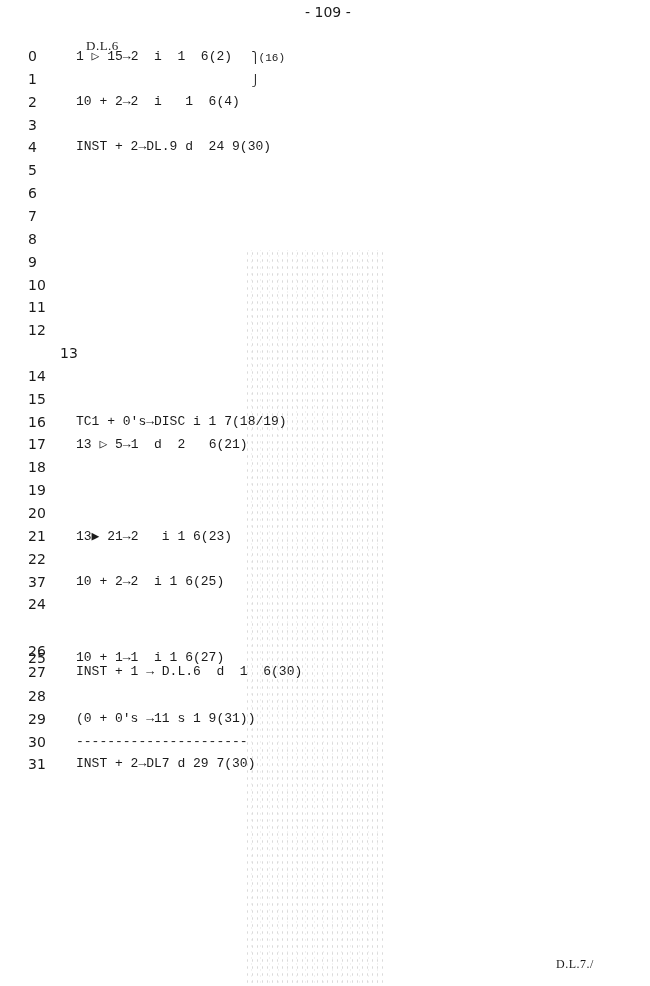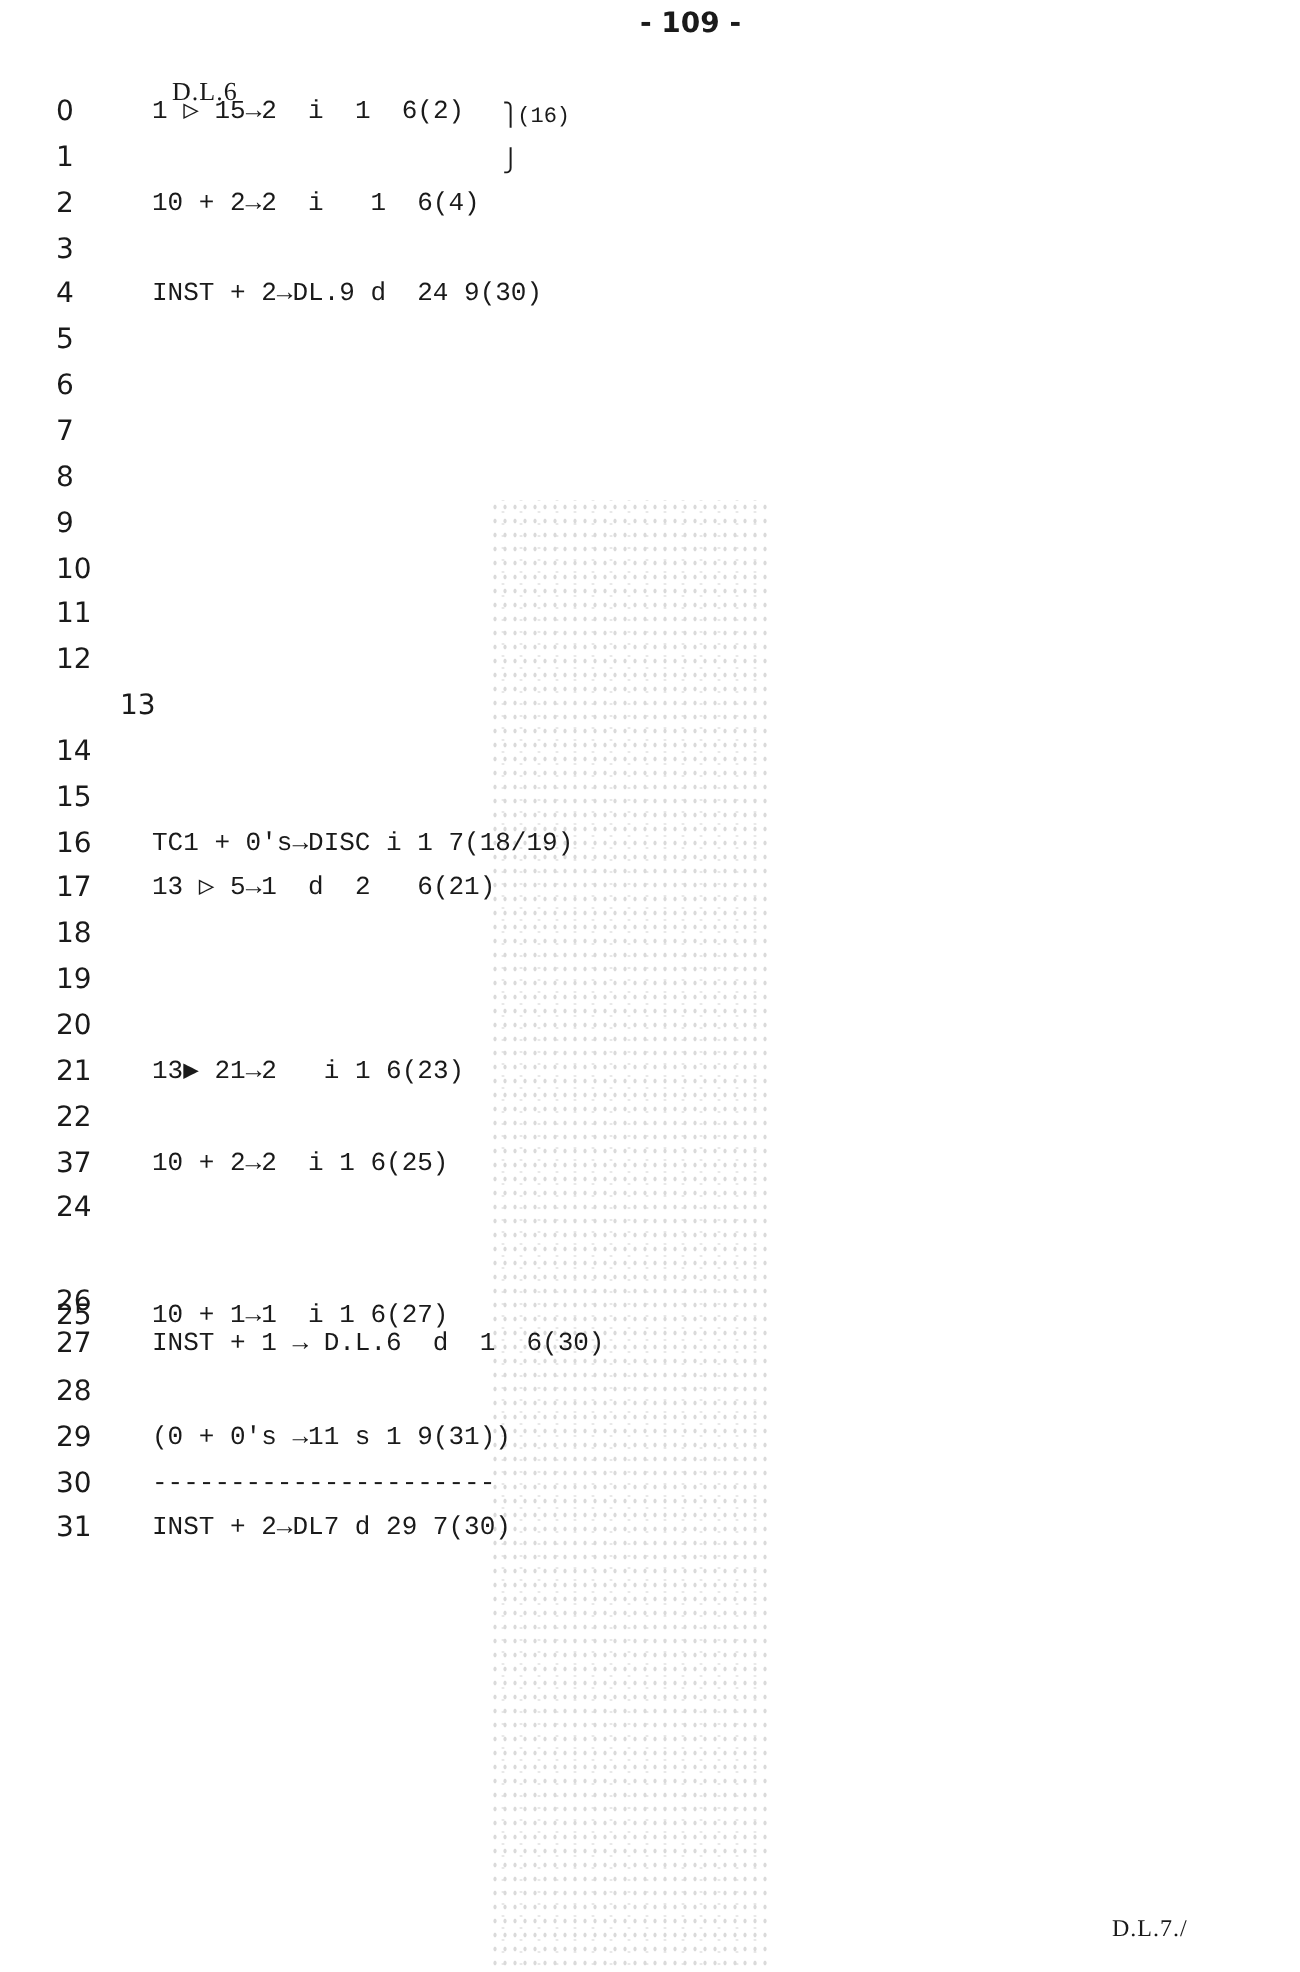--- a/index.html
+++ b/index.html
@@ -5,22 +5,22 @@
   html, body { margin: 0; padding: 0; background: #ffffff; }
   body { width: 650px; height: 986px; position: relative; overflow: hidden;
          font-family: "Liberation Mono", "DejaVu Sans Mono", monospace; color: #1a1a1a; }
   .speckle { position: absolute; left: 245px; top: 250px; width: 140px; height: 736px;
              background-image:
                radial-gradient(#bdbdbd 0.6px, transparent 1px),
                radial-gradient(#d6d6d6 0.6px, transparent 1px);
              background-size: 5px 7px, 9px 6px;
              background-position: 0 0, 2px 3px;
              opacity: 0.55; }
-  .page-number { position: absolute; left: 320px; top: 4px; font-size: 14px;
-                 font-family: "DejaVu Sans", sans-serif; font-weight: bold; }
+  .page-number { position: absolute; left: 305px; top: 4px; font-size: 14px;
+                 font-family: "DejaVu Sans", sans-serif; }
   .sheet-title { position: absolute; left: 86px; top: 38px; font-size: 13px;
                  font-family: "Liberation Serif", serif; letter-spacing: 0.5px; }
   .row { position: absolute; left: 0; height: 22px; width: 600px; }
   .row-num { position: absolute; left: 28px; width: 30px; font-size: 14px;
              font-family: "DejaVu Sans", sans-serif; }
   .row-text { position: absolute; left: 76px; font-size: 13px; white-space: pre;
               font-family: "Liberation Mono", monospace; }
   .brace { font-size: 11px; position: relative; }
   .footer-ref { position: absolute; left: 556px; top: 957px; font-size: 12px;
                 font-family: "Liberation Serif", serif; letter-spacing: 0.5px; }

